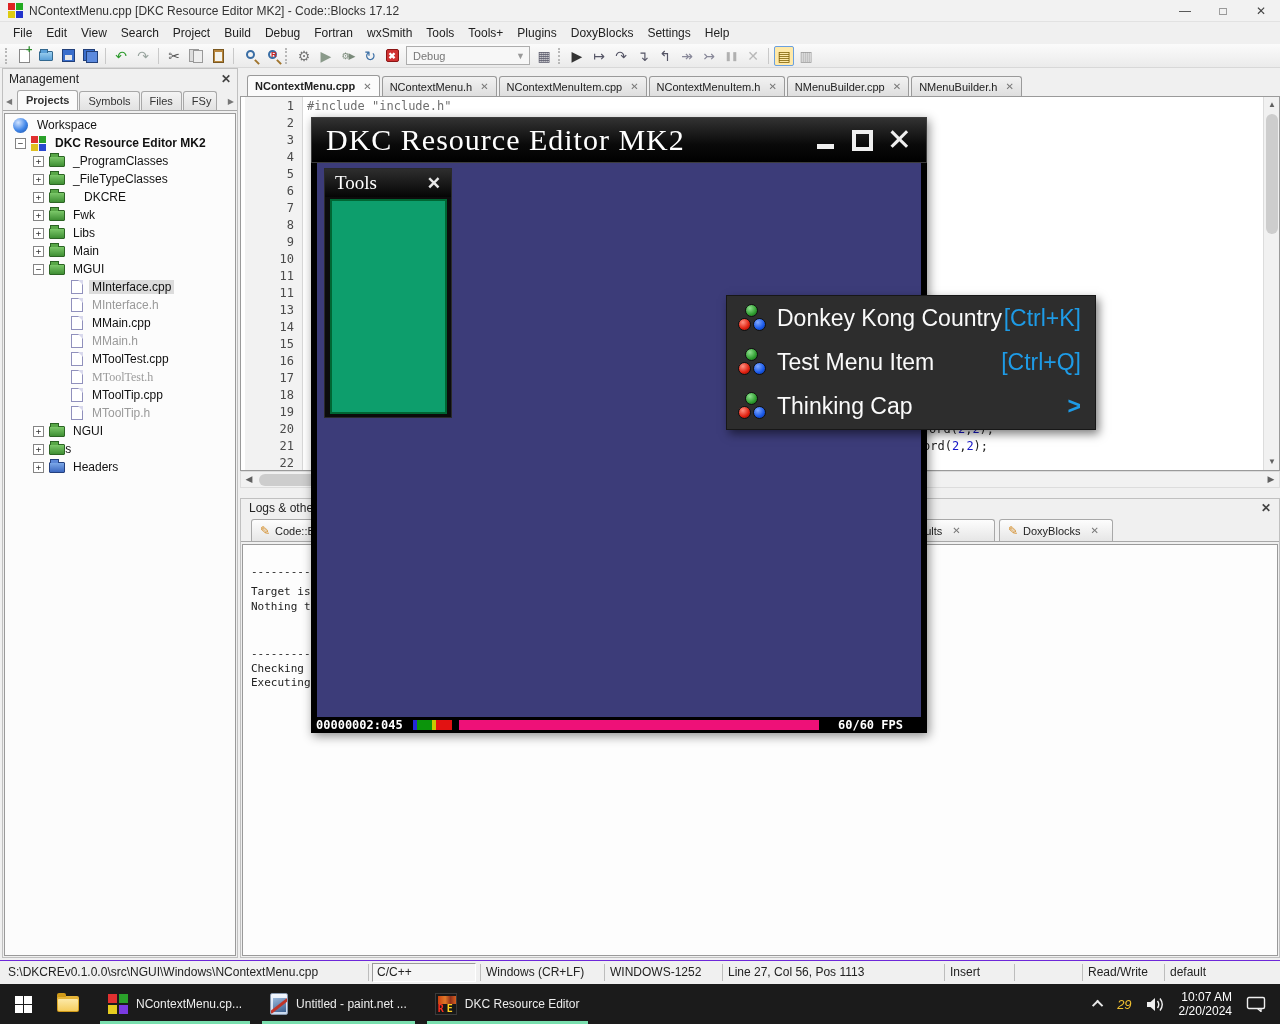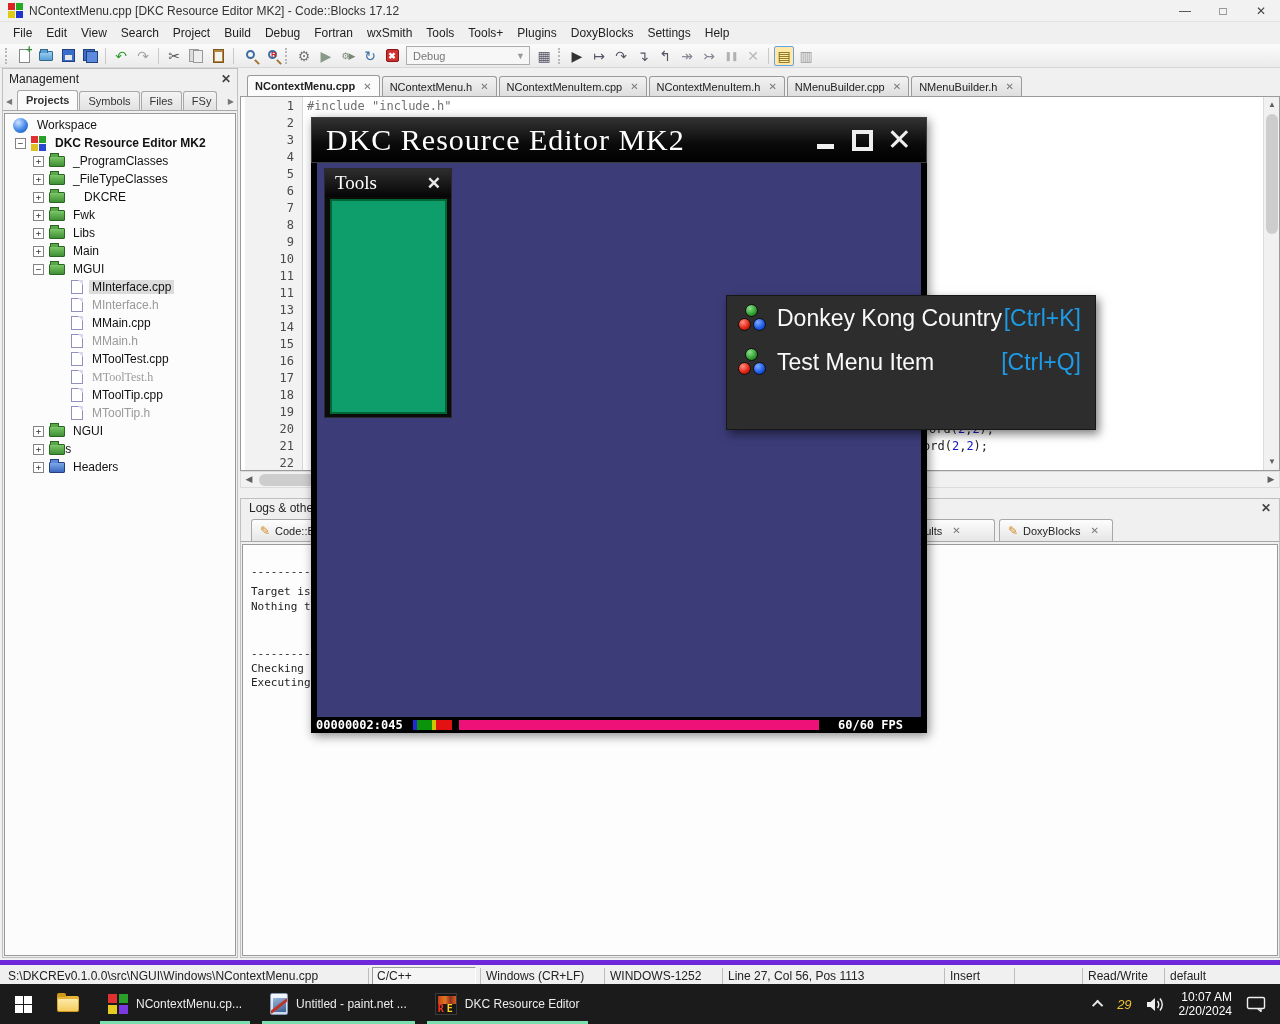--- a/index.html
+++ b/index.html
@@ -98,21 +98,21 @@
   .logs-caption { height:18px; display:flex; align-items:center; font-size:12px; color:#222; padding:0 8px; }
   .logs-caption .x { margin-left:auto; color:#444; font-size:12px; font-weight:bold; }
   .logs-tabs { position:relative; height:25px; border-bottom:1px solid #a8a8a8; }
   .log-tab { position:absolute; bottom:0; height:22px; display:flex; align-items:center; font-size:11px; color:#222; padding:0 8px; border:1px solid #a8a8a8; border-bottom:none; border-radius:3px 3px 0 0; background:linear-gradient(#fdfdfd,#e6e6e6); white-space:nowrap; overflow:hidden; }
   .log-tab .pencil { color:#d08418; margin-right:5px; font-size:12px; }
   .log-tab .x { margin-left:10px; color:#777; font-size:10px; }
   .logs-content { position:absolute; left:1px; right:1px; top:45px; bottom:1px; background:#fdfdfd; border:1px solid #9a9a9a; overflow:hidden; }
   .log-line { position:absolute; left:8px; font-family:"DejaVu Sans Mono",monospace; font-size:11px; color:#222; white-space:pre; }
 
   
-  .statusbar { position:absolute; left:0; right:0; top:960px; height:24px; background:#f0f0f0; border-top:5px solid #6d28d9; font-size:12px; color:#222; }
+  .statusbar { position:absolute; left:0; right:0; top:960px; height:24px; background:#f0f0f0; border-top:1px solid #6d28d9; font-size:12px; color:#222; }
   .sb-seg { position:absolute; top:4px; white-space:nowrap; }
   .sb-div { position:absolute; top:3px; width:1px; height:17px; background:#bdbdbd; }
   .sb-box { position:absolute; top:2px; left:372px; width:104px; height:19px; background:#f5f5f5; border:1px solid; border-color:#9a9a9a #fff #fff #9a9a9a; padding:1px 4px; font-size:12px; color:#222; }
 
   
   .dkc { position:absolute; left:311px; top:117px; width:616px; height:616px; background:#000; z-index:50; box-shadow:2px 3px 10px rgba(0,0,0,.45); }
   .dkc-title { position:relative; height:46px; background:linear-gradient(#323232,#0a0a0a 60%,#000); display:flex; align-items:center; border:1px solid #3c3c3c; }
   .dkc-title-text { font-family:cursive; font-size:30px; color:#fff; padding-left:14px; letter-spacing:1px; white-space:nowrap; }
   .dkc-btns { margin-left:auto; display:flex; align-items:center; gap:14px; padding-right:14px; }
   .dkc-min { width:24px; height:24px; position:relative; }
@@ -543,20 +543,29 @@
       </div>
       <div class="ctx-item">
         <span class="ctx-ico">
           <i class="g"></i>
           <i class="r"></i>
           <i class="b"></i>
         </span>
         <span class="ctx-label">Test Menu Item</span>
         <span class="ctx-short">[Ctrl+Q]</span>
       </div>
+      <div class="ctx-item">
+        <span class="ctx-ico">
+          <i class="g"></i>
+          <i class="r"></i>
+          <i class="b"></i>
+        </span>
+        <span class="ctx-label">Thinking Cap</span>
+        <span class="ctx-short" style="font-weight: bold;">&gt;</span>
+      </div>
     </div>
 
   <div class="taskbar">
     <div class="start">
       <span class="win-logo">
           <i class="q1"></i>
           <i class="q2"></i>
           <i class="q3"></i>
           <i class="q4"></i>
         </span>

